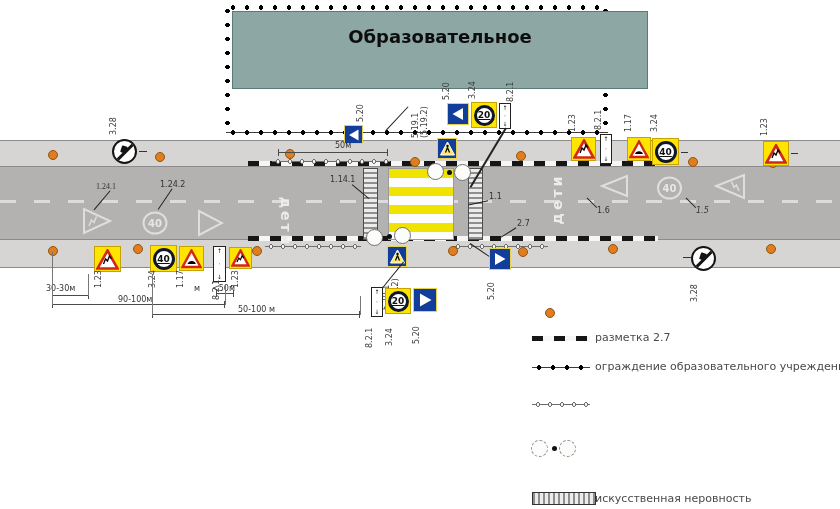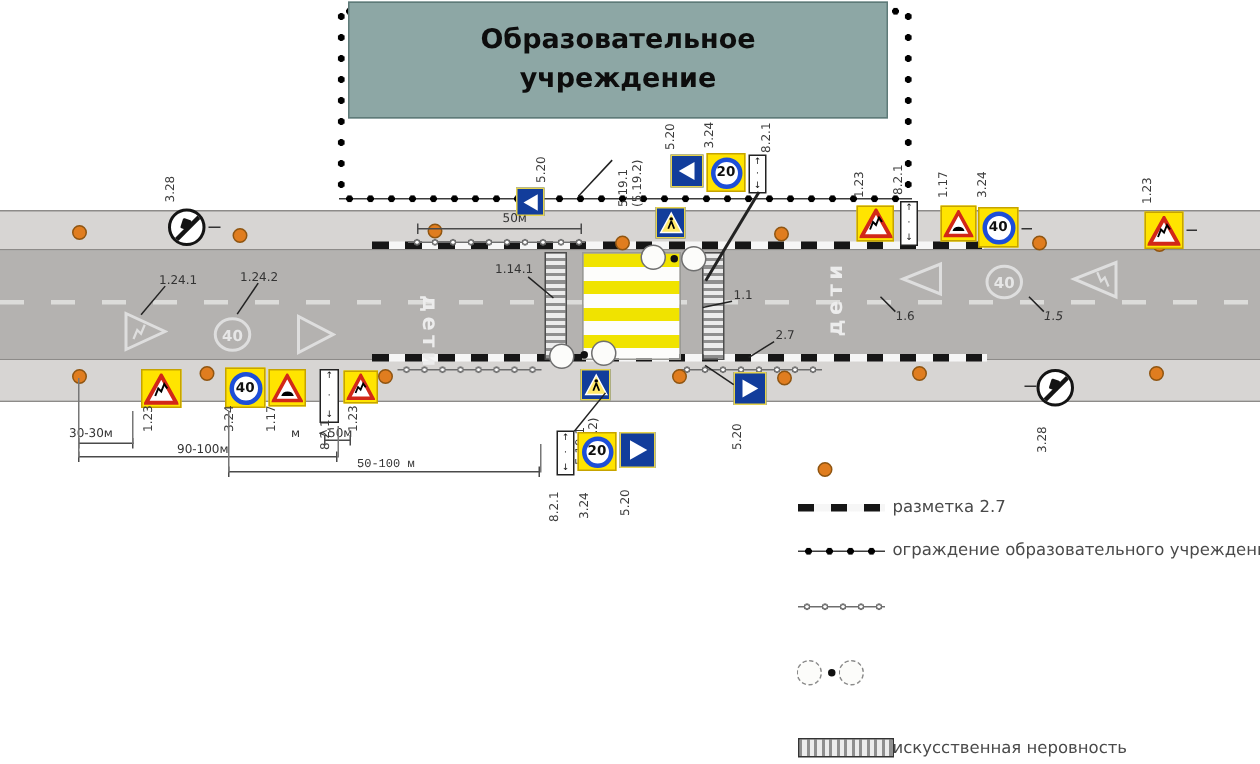--- a/index.html
+++ b/index.html
@@ -25,22 +25,22 @@
   .pedfence{height:7px;background:radial-gradient(circle 2.2px at 50% 50%,#fff 50%,#6e6e6e 55% 95%,transparent) repeat-x 0 0/12px 7px,
             linear-gradient(#6e6e6e,#6e6e6e) no-repeat 0 50%/100% 1px;}
   
   .light{width:8px;height:8px;border-radius:50%;background:#e07d1f;border:1px solid #8f5511;}
   .t7c{width:17px;height:17px;border-radius:50%;border:1.5px solid #6f6f6f;background:#fcfcfa;box-sizing:border-box;}
   .t7c.dash{border-style:dashed;border-color:#8a8a8a;}
   .t7d{width:5px;height:5px;border-radius:50%;background:#101010;}
   
   .ybg{background:#ffe400;border:1px solid #c6a300;display:flex;align-items:center;justify-content:center;box-sizing:border-box;}
   .bluesq{background:#123d9b;border:1px solid #e6d34d;display:flex;align-items:center;justify-content:center;box-sizing:border-box;}
-  .rc{background:#fff;border:3px solid #1d4ed8;border-radius:50%;display:flex;align-items:center;justify-content:center;
-      font-weight:bold;color:#101010;box-sizing:border-box;}
+  .rc{background:#fff;border:3px solid #0f172a;border-radius:50%;display:flex;align-items:center;justify-content:center;
+      font-weight:bold;color:#101010;box-sizing:border-box;text-decoration:underline;}
   .plate{background:#fff;border:1px solid #222;display:flex;flex-direction:column;align-items:center;
          justify-content:space-between;color:#101010;box-sizing:border-box;padding:1px 0;line-height:1;}
   .plate span{font-size:6px;}
   .nostop{border-radius:50%;background:#fff;border:2.5px solid #141414;box-sizing:border-box;overflow:hidden;}
   .nostop i{position:absolute;left:-6px;top:44%;width:36px;height:3.4px;background:#141414;transform:rotate(-45deg);display:block;}
   .nostop b{position:absolute;left:7px;top:5px;width:6px;height:7px;background:#141414;border-radius:1px;transform:rotate(18deg);display:block;}
   .tick{height:1px;background:#333;}
   
   .vlab{font-size:8px;color:#3c3c3c;white-space:nowrap;transform-origin:0 100%;transform:rotate(-90deg);height:10px;line-height:10px;}
   .lab{font-size:8px;color:#333;white-space:nowrap;}
@@ -83,23 +83,22 @@
   <div class="abs t7d" style="left:387px;top:234px;"></div>
 
   <div class="abs pedfence" style="left:272px;top:158px;width:118px;"></div>
   <div class="abs pedfence" style="left:265px;top:243px;width:96px;"></div>
   <div class="abs pedfence" style="left:452px;top:243px;width:96px;"></div>
 
   <div class="abs fence-h" style="left:226px;top:4px;width:382px;"></div>
   <div class="abs fence-v" style="left:224px;top:4px;height:128px;"></div>
   <div class="abs fence-v" style="left:602px;top:4px;height:128px;"></div>
   <div class="abs fence-hl" style="left:226px;top:129px;width:382px;"></div>
-  <div class="abs building" style="left:232px;top:1px;width:360px;height:78px;">
+  <div class="abs building" style="left:232px;top:11px;width:416px;height:78px;">
     <div>Образовательное</div>
-    <div>учреждение</div>
   </div>
 
   <div class="abs light" style="left:48px;top:150px;"></div>
   <div class="abs light" style="left:155px;top:152px;"></div>
   <div class="abs light" style="left:285px;top:149px;"></div>
   <div class="abs light" style="left:410px;top:157px;"></div>
   <div class="abs light" style="left:516px;top:151px;"></div>
   <div class="abs light" style="left:688px;top:157px;"></div>
   <div class="abs light" style="left:768px;top:158px;"></div>
   <div class="abs light" style="left:48px;top:246px;"></div>
@@ -285,21 +284,21 @@
   <div class="abs vlab" style="left:422px;top:334px;">5.20</div>
   <div class="abs lead" style="left:383px;top:287px;width:33px;transform:rotate(-51deg);"></div>
 
   <div class="abs nostop" style="left:691px;top:246px;width:25px;height:25px;">
       <i></i>
       <b></b>
     </div>
   <div class="abs tick" style="left:683px;top:257px;width:8px;"></div>
   <div class="abs vlab" style="left:700px;top:292px;">3.28</div>
 
-  <div class="abs lab" style="left:106px;top:182px;">1.24.1</div>
+  <div class="abs lab" style="left:96px;top:182px;font-family:Liberation Serif, serif;">1.24.1</div>
   <div class="abs lead" style="left:110px;top:190px;width:25px;transform:rotate(130deg);"></div>
   <div class="abs lab" style="left:160px;top:180px;">1.24.2</div>
   <div class="abs lead" style="left:172px;top:188px;width:25px;transform:rotate(124deg);"></div>
   <div class="abs lab" style="left:330px;top:175px;">1.14.1</div>
   <div class="abs lead" style="left:352px;top:184px;width:22px;transform:rotate(40deg);"></div>
   <div class="abs lab" style="left:489px;top:192px;">1.1</div>
   <div class="abs lead" style="left:488px;top:200px;width:20px;transform:rotate(168deg);"></div>
   <div class="abs lab" style="left:517px;top:219px;">2.7</div>
   <div class="abs lead" style="left:516px;top:227px;width:20px;transform:rotate(148deg);"></div>
   <div class="abs lab" style="left:597px;top:206px;">1.6</div>
@@ -316,21 +315,21 @@
   <div class="abs lab" style="left:46px;top:284px;">30-30м</div>
   <div class="abs dim" style="left:52px;top:295px;width:37px;">
       <i class="l"></i>
       <i class="r"></i>
     </div>
   <div class="abs lab" style="left:118px;top:295px;">90-100м</div>
   <div class="abs dim" style="left:52px;top:304px;width:173px;">
       <i class="l"></i>
       <i class="r"></i>
     </div>
-  <div class="abs lab" style="left:238px;top:305px;font-family:Liberation Mono, monospace;">50-100 м</div>
+  <div class="abs lab" style="left:238px;top:305px;">50-100 м</div>
   <div class="abs dim" style="left:152px;top:314px;width:208px;">
       <i class="l"></i>
       <i class="r"></i>
     </div>
   <div class="abs lab" style="left:212px;top:284px;">&lt;50м</div>
   <div class="abs dim" style="left:216px;top:293px;width:18px;">
       <i class="l"></i>
       <i class="r"></i>
     </div>
   <div class="abs lab" style="left:194px;top:284px;">м</div>

